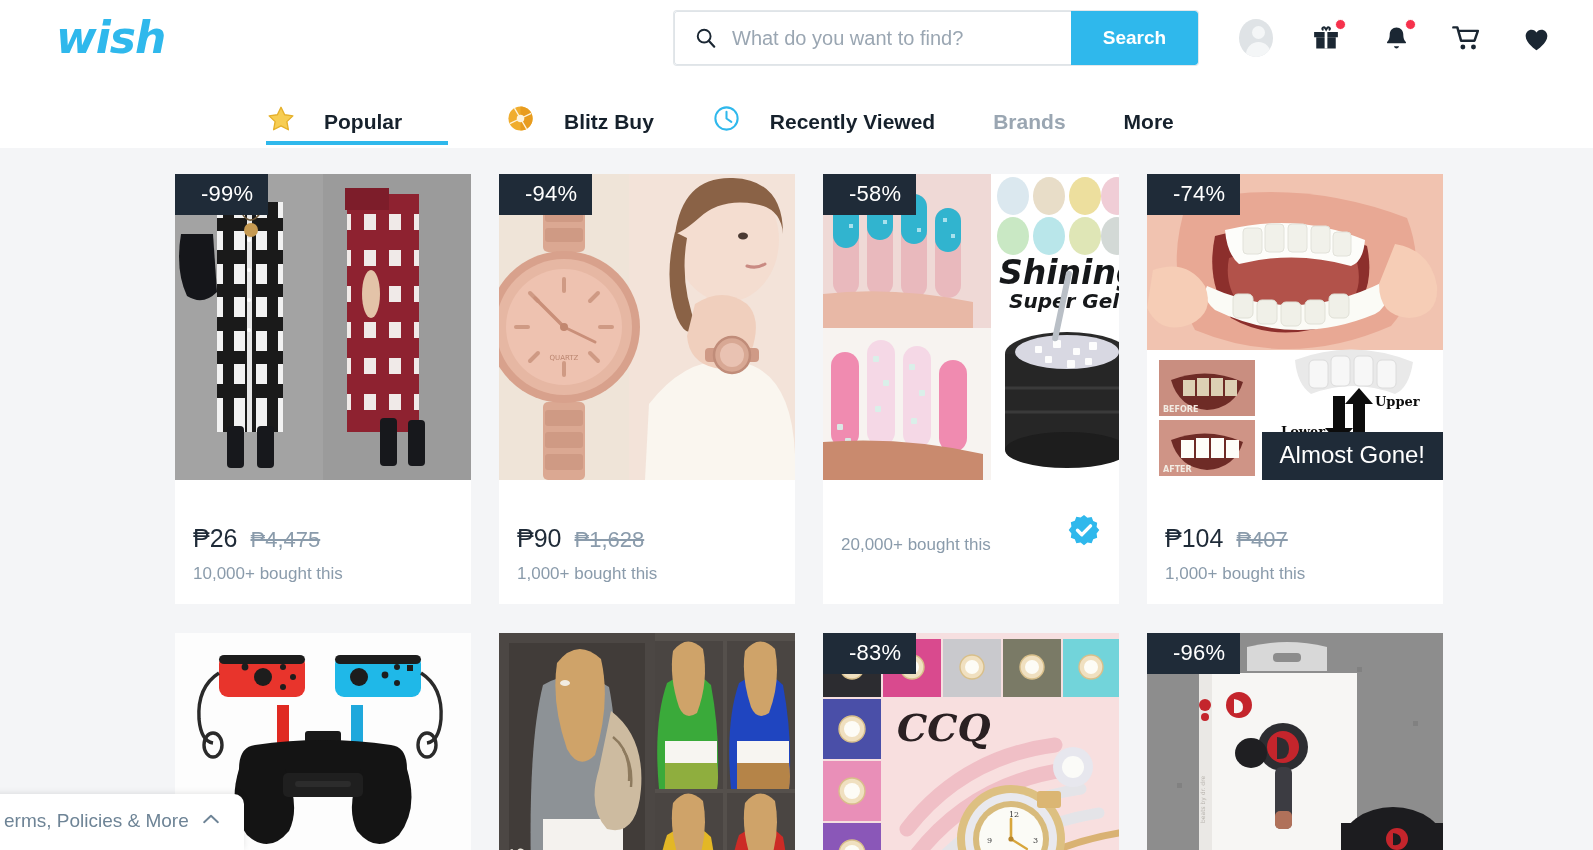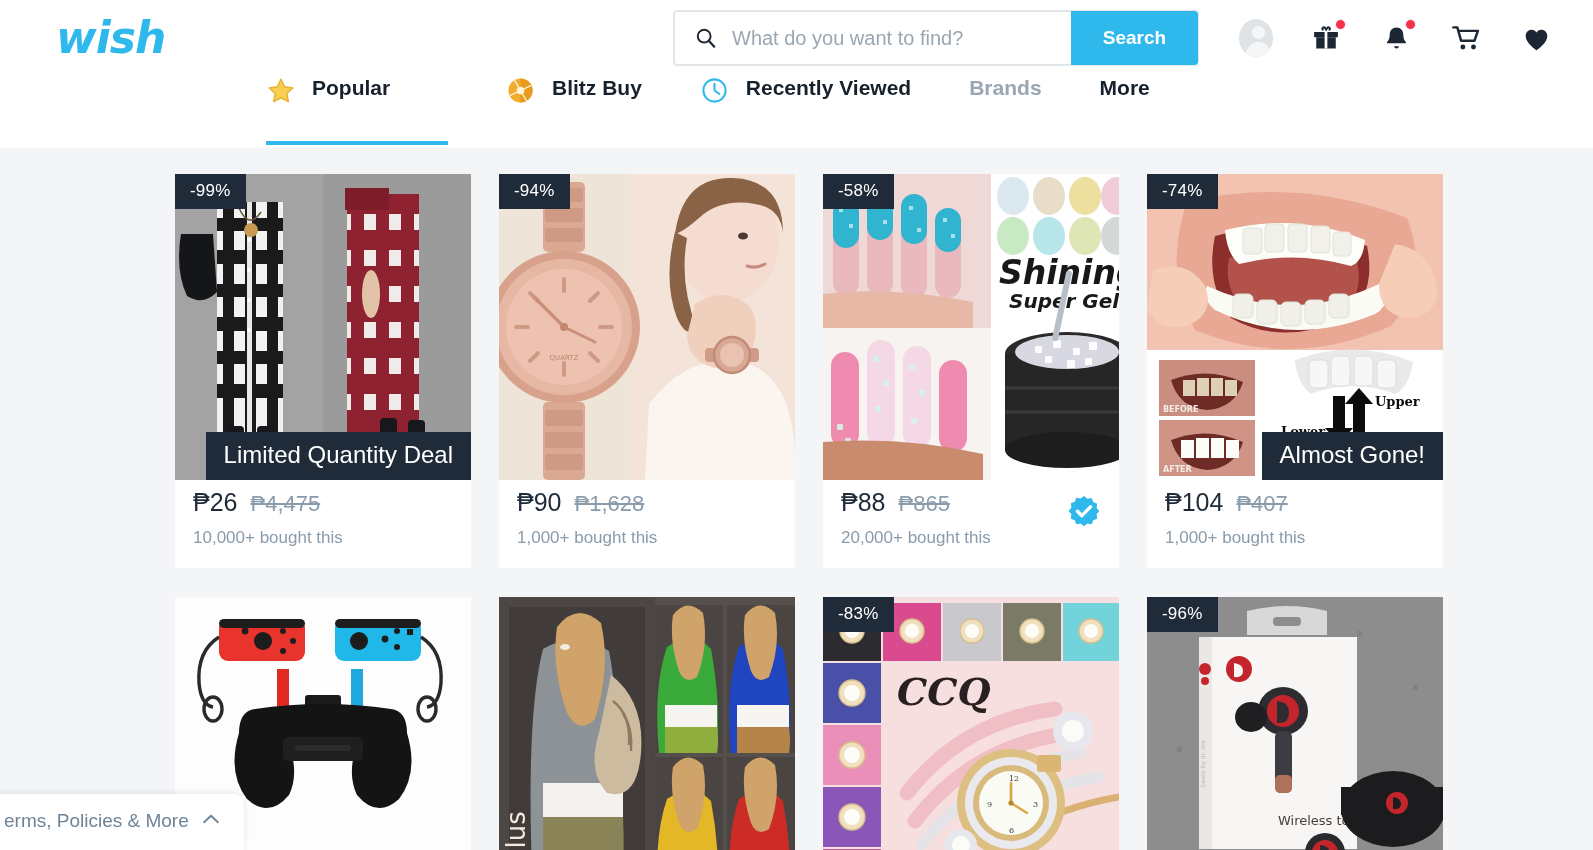--- a/index.html
+++ b/index.html
@@ -133,23 +133,23 @@
     height: 72px;
     background: #fff;
     display: flex;
     align-items: flex-start;
     padding-left: 266px;
     position: relative;
     z-index: 10;
   }
   .tab {
     display: flex;
-    align-items: flex-start;
+    align-items: flex-end;
     height: 58px;
-    gap: 16px;
+    gap: 28px;
     margin-right: 58px;
     cursor: pointer;
     position: relative;
   }
   .tab-label {
     font-size: 21px;
     font-weight: bold;
     color: #16212c;
     white-space: nowrap;
   }
@@ -193,39 +193,40 @@
     overflow: hidden;
     background: #eceff1;
   }
   .card-img .art { position: absolute; inset: 0; }
 
   .discount-badge {
     position: absolute;
     left: 0; top: 0;
     background: #1f2b38;
     color: #fff;
-    font-size: 17px;
-    padding: 7px 15px 8px 15px;
+    font-size: 22px;
+    padding: 7px 15px 8px 26px;
     letter-spacing: 0.2px;
     z-index: 5;
   }
   .promo-banner {
     position: absolute;
     right: 0; bottom: 0;
     background: #1f2b38;
     color: #fff;
     font-size: 24px;
     padding: 9px 18px 11px 18px;
     white-space: nowrap;
     z-index: 5;
   }
 
   .card-info {
-    padding: 8px 18px 20px 18px;
+    padding: 25px 18px 20px 18px;
     position: relative;
+    margin-top: 19px;
   }
   .price-row { display: flex; align-items: baseline; gap: 13px; }
   .price-now {
     font-size: 25px;
     color: #1f2b38;
     font-weight: normal;
   }
   .price-was {
     font-size: 22px;
     color: #8a9bab;
@@ -417,21 +418,20 @@
             <rect x="176" y="20" width="13" height="238"></rect>
               <rect x="201" y="20" width="13" height="238"></rect>
             <rect x="226" y="20" width="13" height="238"></rect>
           </g>
           <rect x="170" y="14" width="44" height="22" fill="#7d1d2a"></rect>
           <rect x="205" y="244" width="17" height="48" rx="4" fill="#17181c"></rect>
           <rect x="233" y="246" width="17" height="46" rx="4" fill="#17181c"></rect>
           <ellipse cx="196" cy="120" rx="9" ry="24" fill="#e3c3a8"></ellipse>
         </svg>
         <div class="discount-badge">-99%</div>
-        <div class="promo-banner">Limited Quantity Deal</div>
       </div>
       <div class="card-info">
         <div class="price-row">
           <span class="price-now">₱26</span>
           <span class="price-was">₱4,475</span>
         </div>
         <div class="bought">10,000+ bought this</div>
       </div>
     </div>
 
@@ -568,24 +568,20 @@
               <rect x="244" y="186" width="8" height="8" rx="1"></rect>
             <rect x="262" y="184" width="7" height="7" rx="1"></rect>
           </g>
           <rect x="236" y="96" width="6" height="72" rx="3" fill="#b9bfc6" transform="rotate(12 239 132)"></rect>
           <line x1="182" y1="214" x2="306" y2="214" stroke="#3a3a3a" stroke-width="3"></line>
           <line x1="182" y1="238" x2="306" y2="238" stroke="#3a3a3a" stroke-width="3"></line>
         </svg>
         <div class="discount-badge">-58%</div>
       </div>
       <div class="card-info">
-        <div class="price-row">
-          <span class="price-now">₱88</span>
-          <span class="price-was">₱865</span>
-        </div>
         <div class="bought">20,000+ bought this</div>
         <span class="verified-badge">
           <svg viewBox="0 0 24 24" width="34" height="34">
             <path d="M12 1.4l2.4 1.9 3-.4 1.1 2.8 2.8 1.1-.4 3L22.8 12l-1.9 2.4.4 3-2.8 1.1-1.1 2.8-3-.4-2.4 1.9-2.4-1.9-3 .4-1.1-2.8-2.8-1.1.4-3L1.2 12l1.9-2.4-.4-3 2.8-1.1 1.1-2.8 3 .4z" fill="#2fb8ec"></path>
             <path d="M7.4 12.2l3.1 3.1 6.1-6.2" fill="none" stroke="#fff" stroke-width="2.4" stroke-linecap="round" stroke-linejoin="round"></path>
           </svg>
         </span>
       </div>
     </div>
 

